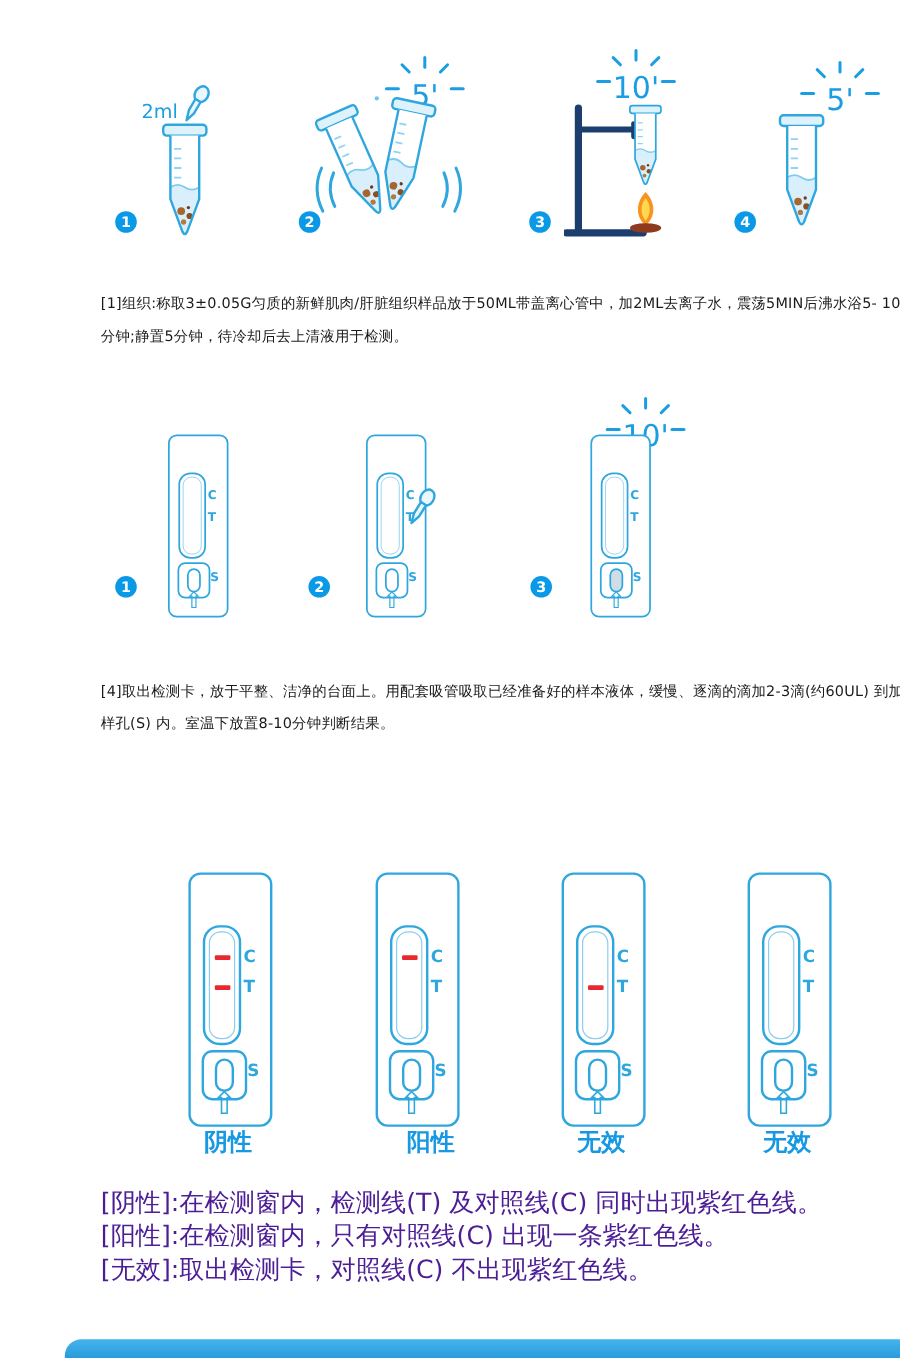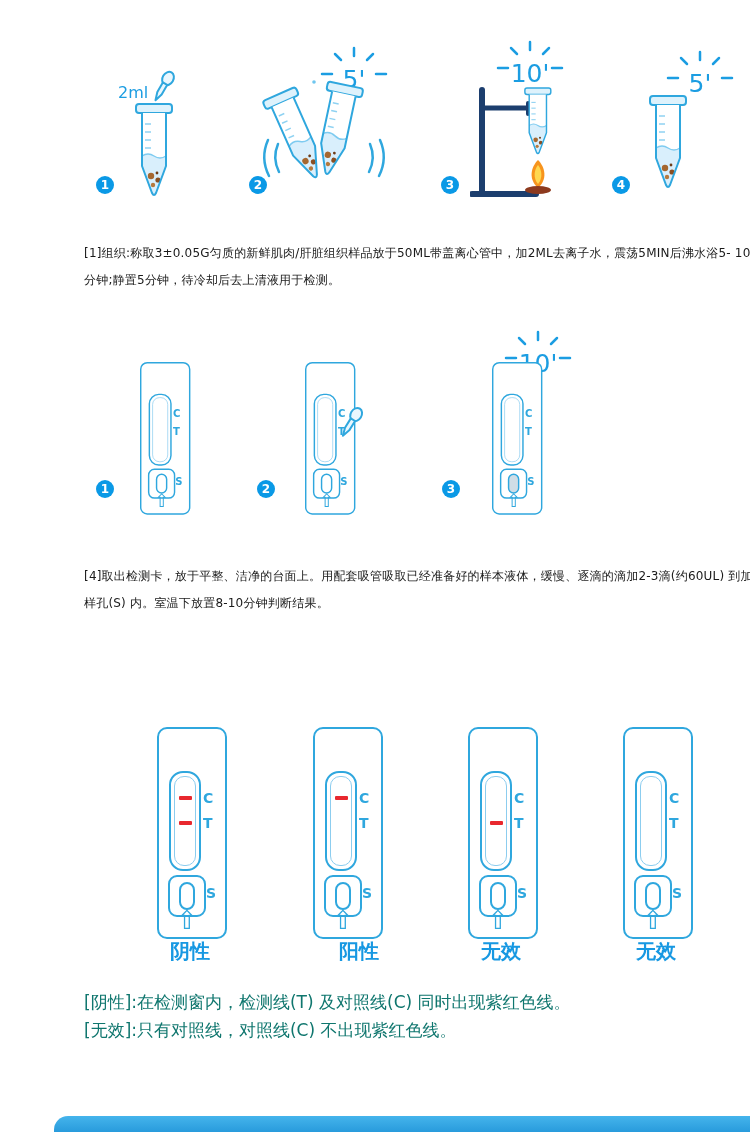--- a/index.html
+++ b/index.html
@@ -2,21 +2,21 @@
 <html><head>
 <meta charset="utf-8">
 <style>
   html,body{margin:0;padding:0;}
   body{font-family:"DejaVu Sans",sans-serif;background:#ffffff;}
   .page{position:relative;width:750px;height:1132px;background:#ffffff;overflow:hidden;margin-left:44px;}
   .abs{position:absolute;}
   .badge{position:absolute;width:18px;height:18px;border-radius:50%;background:#0a99e6;color:#fff;
          font-size:12px;font-weight:bold;display:flex;align-items:center;justify-content:center;line-height:1;}
   .para{position:absolute;width:678px;font-size:12px;line-height:27px;color:#1a1a1a;letter-spacing:0.2px;}
-  .legend{position:absolute;font-size:17px;line-height:28px;color:#0f766e;}
+  .legend{position:absolute;font-size:21px;line-height:28px;color:#4c1d95;}
   .legend div{white-space:nowrap;}
 
   
   .cassette{position:absolute;width:66px;height:208px;border:2px solid #2fa7de;border-radius:10px;background:#fff;}
   .cassette.small{transform:scale(0.72);transform-origin:top left;}
   .cas-window{position:absolute;top:42px;left:10px;width:28px;height:96px;border:2px solid #2fa7de;border-radius:14px;}
   .cas-window-inner{position:absolute;top:3px;left:3px;right:3px;bottom:3px;border:1px solid #8ccdef;border-radius:10px;}
   .cas-line{display:none;position:absolute;left:4px;width:13px;height:3.5px;background:#e8282e;border-radius:1px;}
   .line-c{top:19px;}
   .line-t{top:44px;}
@@ -251,18 +251,19 @@
     <div class="cas-arrow">⇧</div>
   </div>
 
   <div class="result-label" style="left:113px;top:938px;font-family:Liberation Serif, serif;">阴性</div>
   <div class="result-label" style="left:282px;top:938px;">阳性</div>
   <div class="result-label" style="left:424px;top:938px;">无效</div>
   <div class="result-label" style="left:579px;top:938px;">无效</div>
 
   <div class="legend" style="left:40px;top:988px;">
     <div>[阴性]:在检测窗内，检测线(T) 及对照线(C) 同时出现紫红色线。</div>
-    <div>[无效]:只有对照线，对照线(C) 不出现紫红色线。</div>
+    <div>[阳性]:在检测窗内，只有对照线(C) 出现一条紫红色线。</div>
+    <div>[无效]:取出检测卡，对照线(C) 不出现紫红色线。</div>
   </div>
 
   <div class="footer-bar"></div>
 
 </div>
 
 </body></html>

